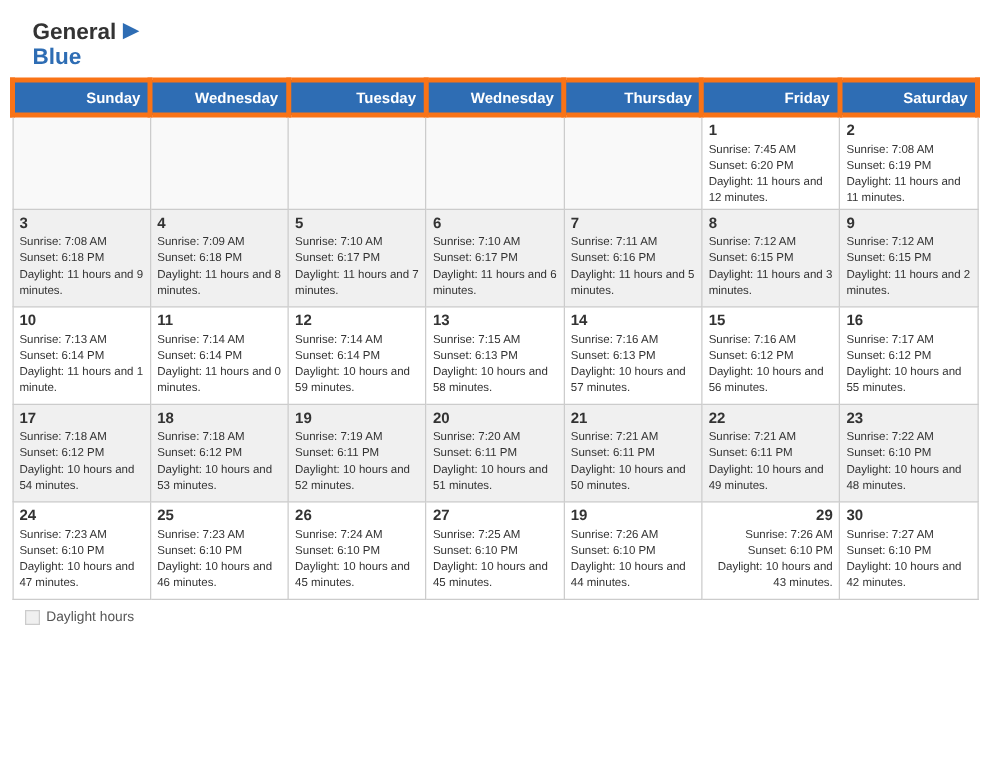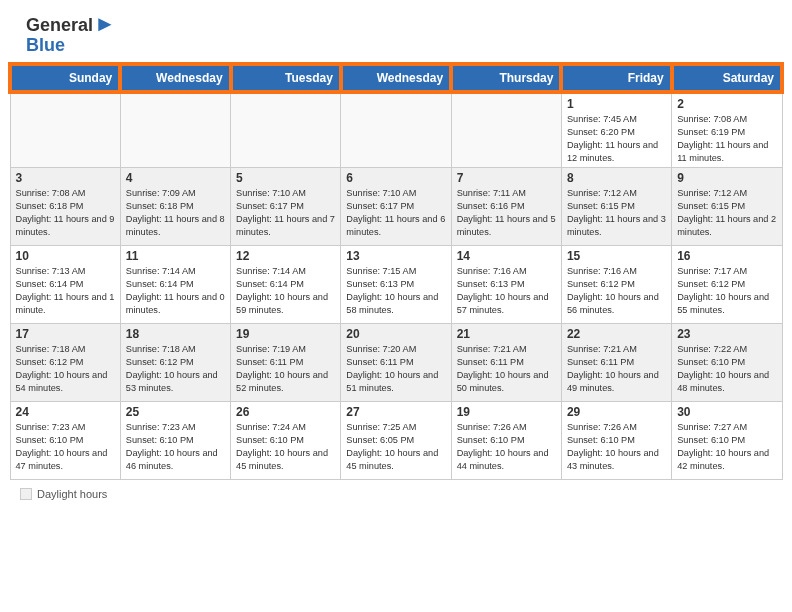--- a/index.html
+++ b/index.html
@@ -227,30 +227,30 @@
           </td>
           <td class="day-cell" style="height: 78px;">
             <span class="day-number">26</span>
             <div class="day-info" style="white-space: pre-line;">Sunrise: 7:24 AM
 Sunset: 6:10 PM
 Daylight: 10 hours and 45 minutes.</div>
           </td>
           <td class="day-cell" style="height: 78px;">
             <span class="day-number">27</span>
             <div class="day-info" style="white-space: pre-line;">Sunrise: 7:25 AM
-Sunset: 6:05 PM
+Sunset: 6:10 PM
 Daylight: 10 hours and 45 minutes.</div>
           </td>
           <td class="day-cell" style="height: 78px;">
             <span class="day-number">19</span>
             <div class="day-info" style="white-space: pre-line;">Sunrise: 7:26 AM
 Sunset: 6:10 PM
 Daylight: 10 hours and 44 minutes.</div>
           </td>
-          <td class="day-cell" style="height: 78px;">
+          <td class="day-cell" style="height: 78px; text-align: right;">
             <span class="day-number">29</span>
             <div class="day-info" style="white-space: pre-line;">Sunrise: 7:26 AM
 Sunset: 6:10 PM
 Daylight: 10 hours and 43 minutes.</div>
           </td>
           <td class="day-cell" style="height: 78px;">
             <span class="day-number">30</span>
             <div class="day-info" style="white-space: pre-line;">Sunrise: 7:27 AM
 Sunset: 6:10 PM
 Daylight: 10 hours and 42 minutes.</div>

